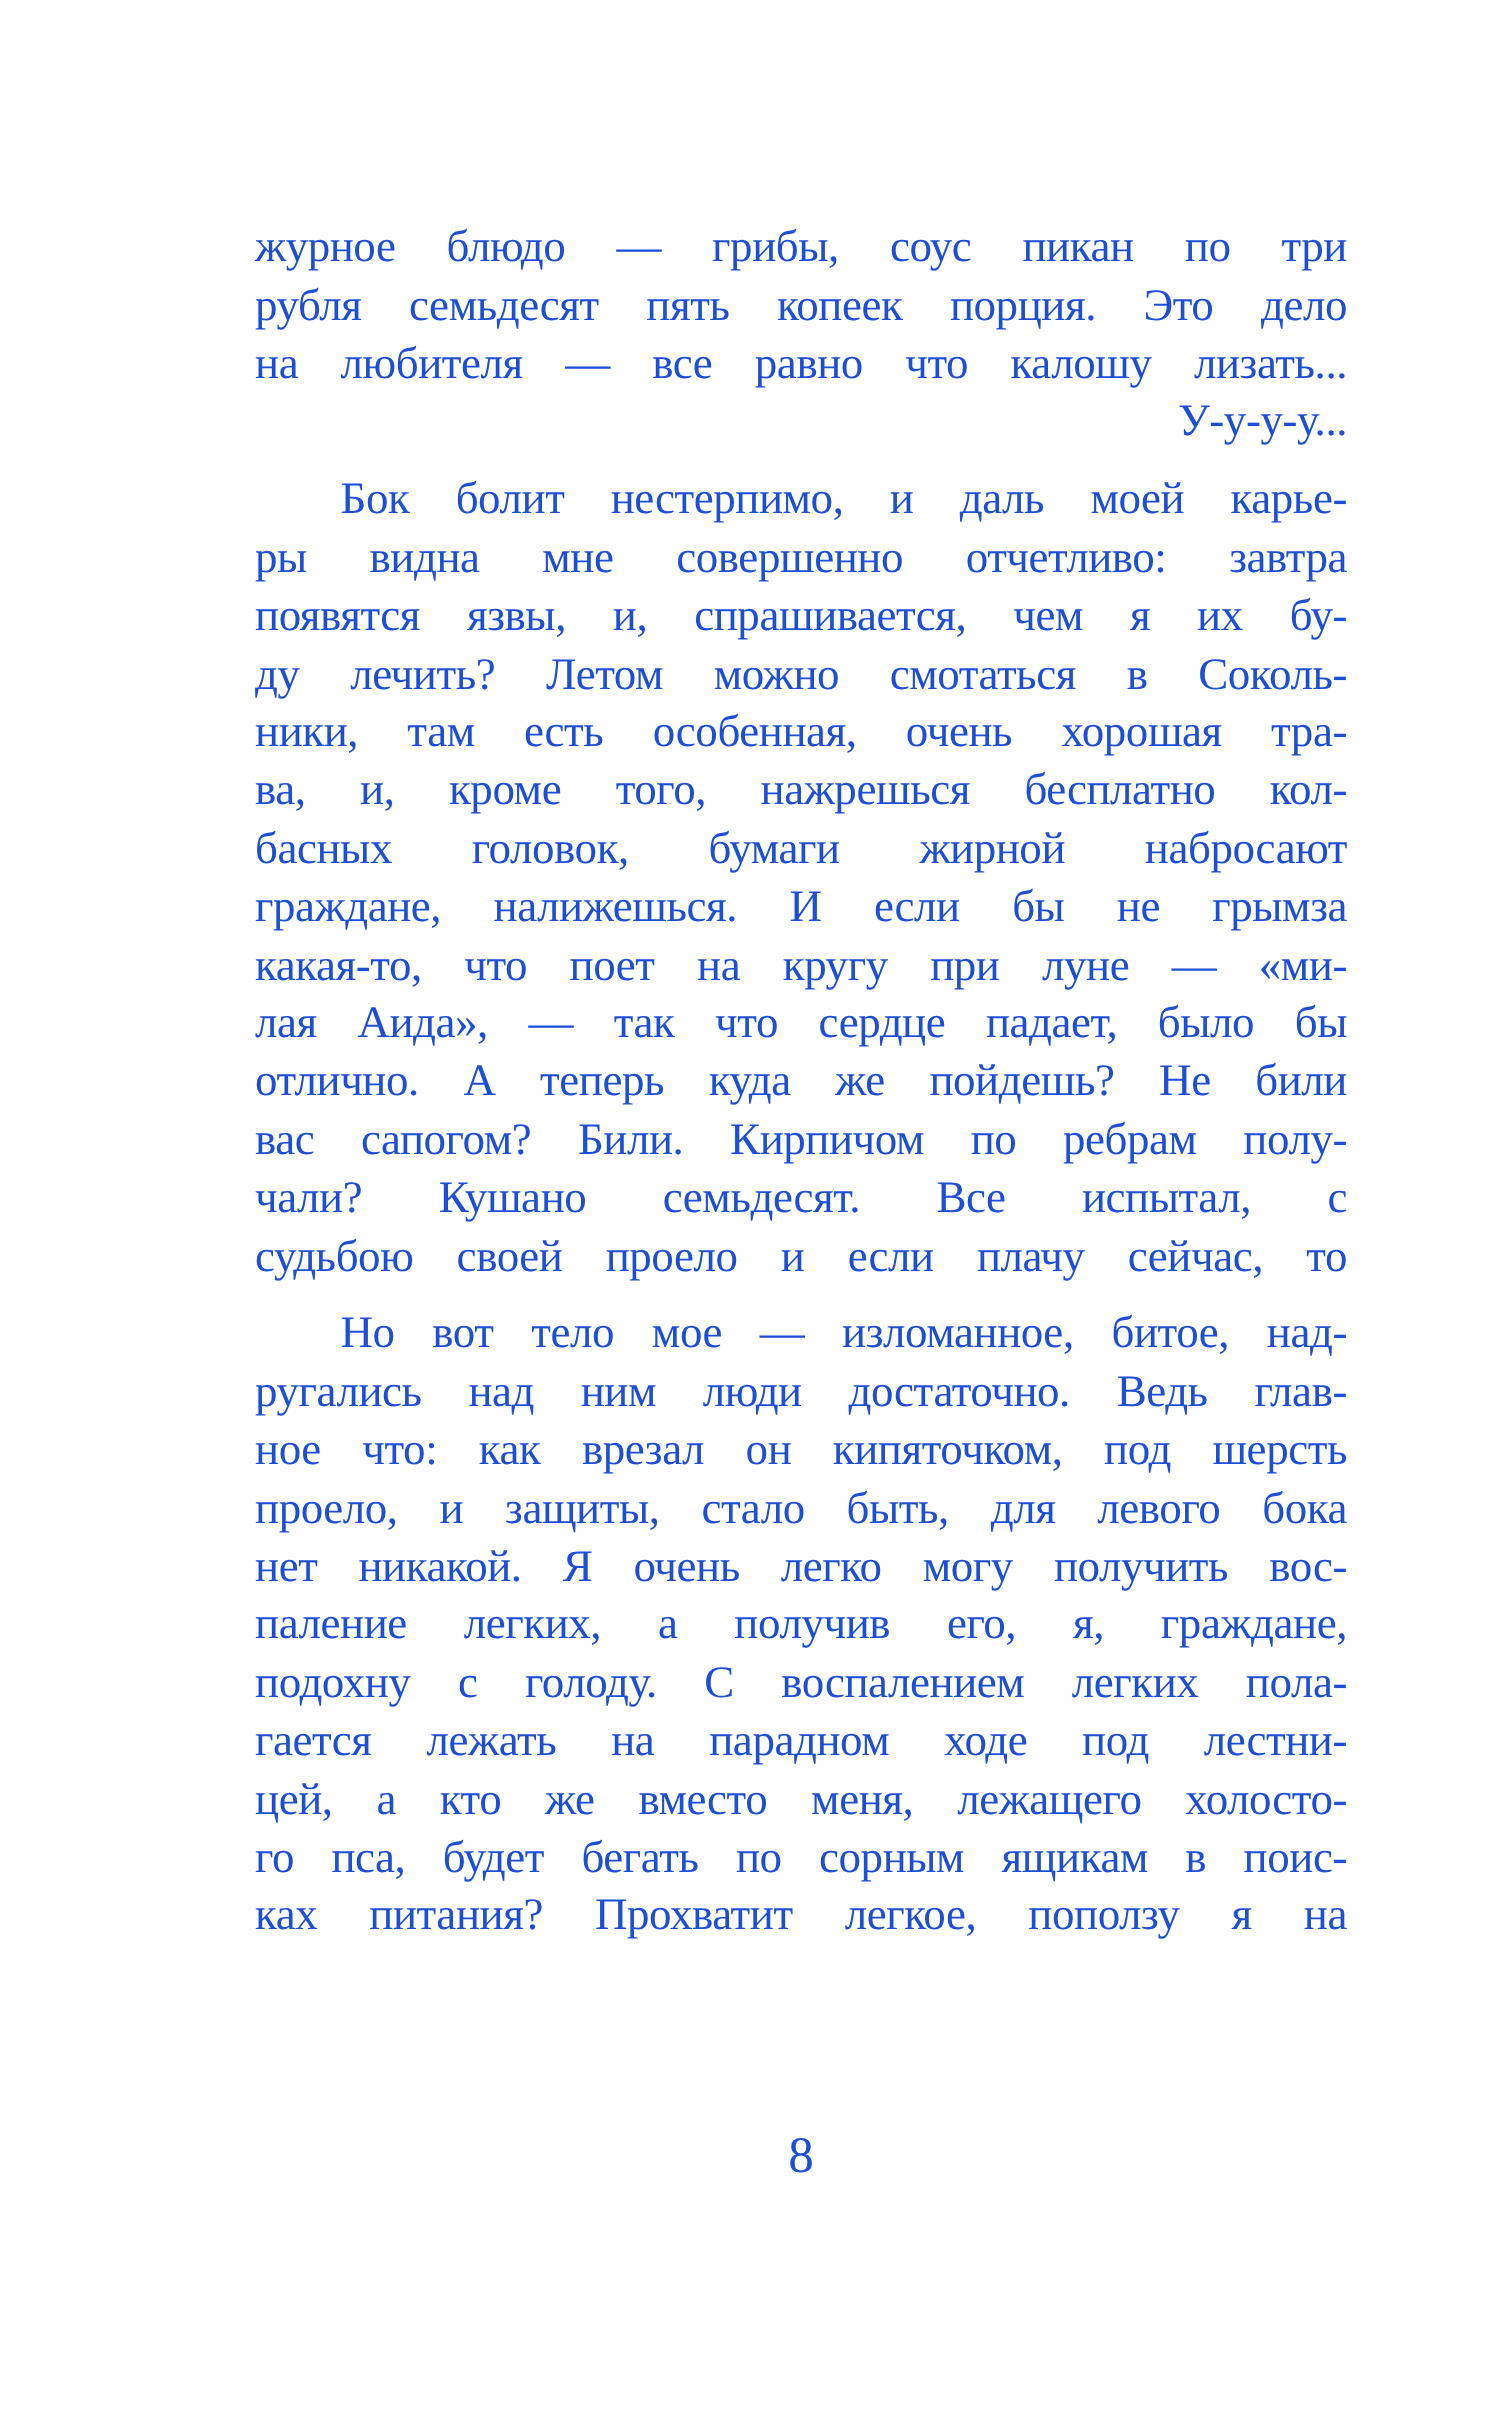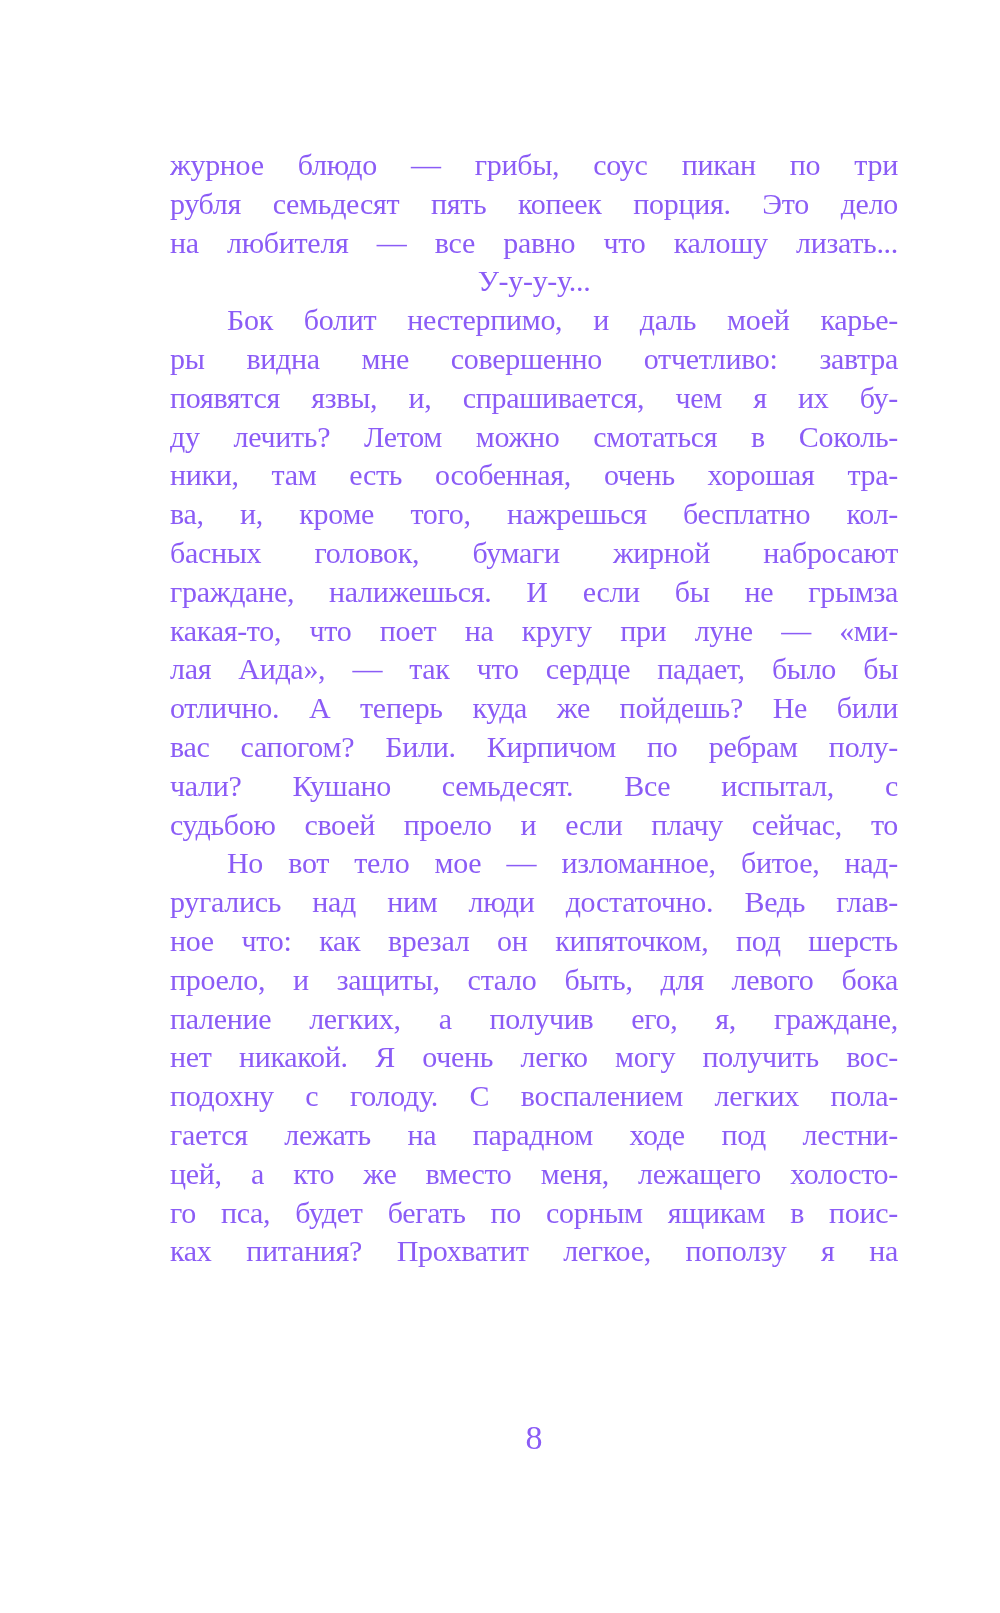--- a/index.html
+++ b/index.html
@@ -37,43 +37,44 @@
   }
   
   .line::after {
     content: "";
     display: inline-block;
     width: 100%;
     height: 0;
     vertical-align: top;
   }
   .line.ragged {
-    text-align: center;
+    text-align: right;
   }
   .line.ragged::after {
     content: none;
   }
   .line.indent {
     text-indent: 57px;
+    margin-top: 13px;
   }
   .page-number {
     position: absolute;
     left: 170px;
     top: 1416px;
     width: 728px;
     height: 44px;
     line-height: 44px;
     text-align: center;
     font-size: 34px;
   }
 </style>
 </head>
 <body>
 
-<div class="screen" style="color: #8b5cf6; background: rgb(255, 255, 255); border-radius: 30px;">
+<div class="screen" style="color: #1d4ed8; background: rgb(255, 255, 255); border-radius: 30px;">
   <div class="text-block" id="text-block">
       <p class="paragraph">
         <span class="line">журное блюдо — грибы, соус пикан по три</span>
         <span class="line">рубля семьдесят пять копеек порция. Это дело</span>
         <span class="line">на любителя — все равно что калошу лизать...</span>
         <span class="line ragged">У-у-у-у...</span>
       </p>
       <p class="paragraph">
         <span class="line indent">Бок болит нестерпимо, и даль моей карье-</span>
         <span class="line">ры видна мне совершенно отчетливо: завтра</span>
@@ -88,22 +89,22 @@
         <span class="line">отлично. А теперь куда же пойдешь? Не били</span>
         <span class="line">вас сапогом? Били. Кирпичом по ребрам полу-</span>
         <span class="line">чали? Кушано семьдесят. Все испытал, с</span>
         <span class="line">судьбою своей проело и если плачу сейчас, то</span>
       </p>
       <p class="paragraph">
         <span class="line indent">Но вот тело мое — изломанное, битое, над-</span>
         <span class="line">ругались над ним люди достаточно. Ведь глав-</span>
         <span class="line">ное что: как врезал он кипяточком, под шерсть</span>
         <span class="line">проело, и защиты, стало быть, для левого бока</span>
+        <span class="line">нет никакой. Я очень легко могу получить вос-</span>
         <span class="line">паление легких, а получив его, я, граждане,</span>
-        <span class="line">нет никакой. Я очень легко могу получить вос-</span>
         <span class="line">подохну с голоду. С воспалением легких пола-</span>
         <span class="line">гается лежать на парадном ходе под лестни-</span>
         <span class="line">цей, а кто же вместо меня, лежащего холосто-</span>
         <span class="line">го пса, будет бегать по сорным ящикам в поис-</span>
         <span class="line">ках питания? Прохватит легкое, поползу я на</span>
       </p>
     </div>
   <div class="page-number">8</div>
 </div>
 

